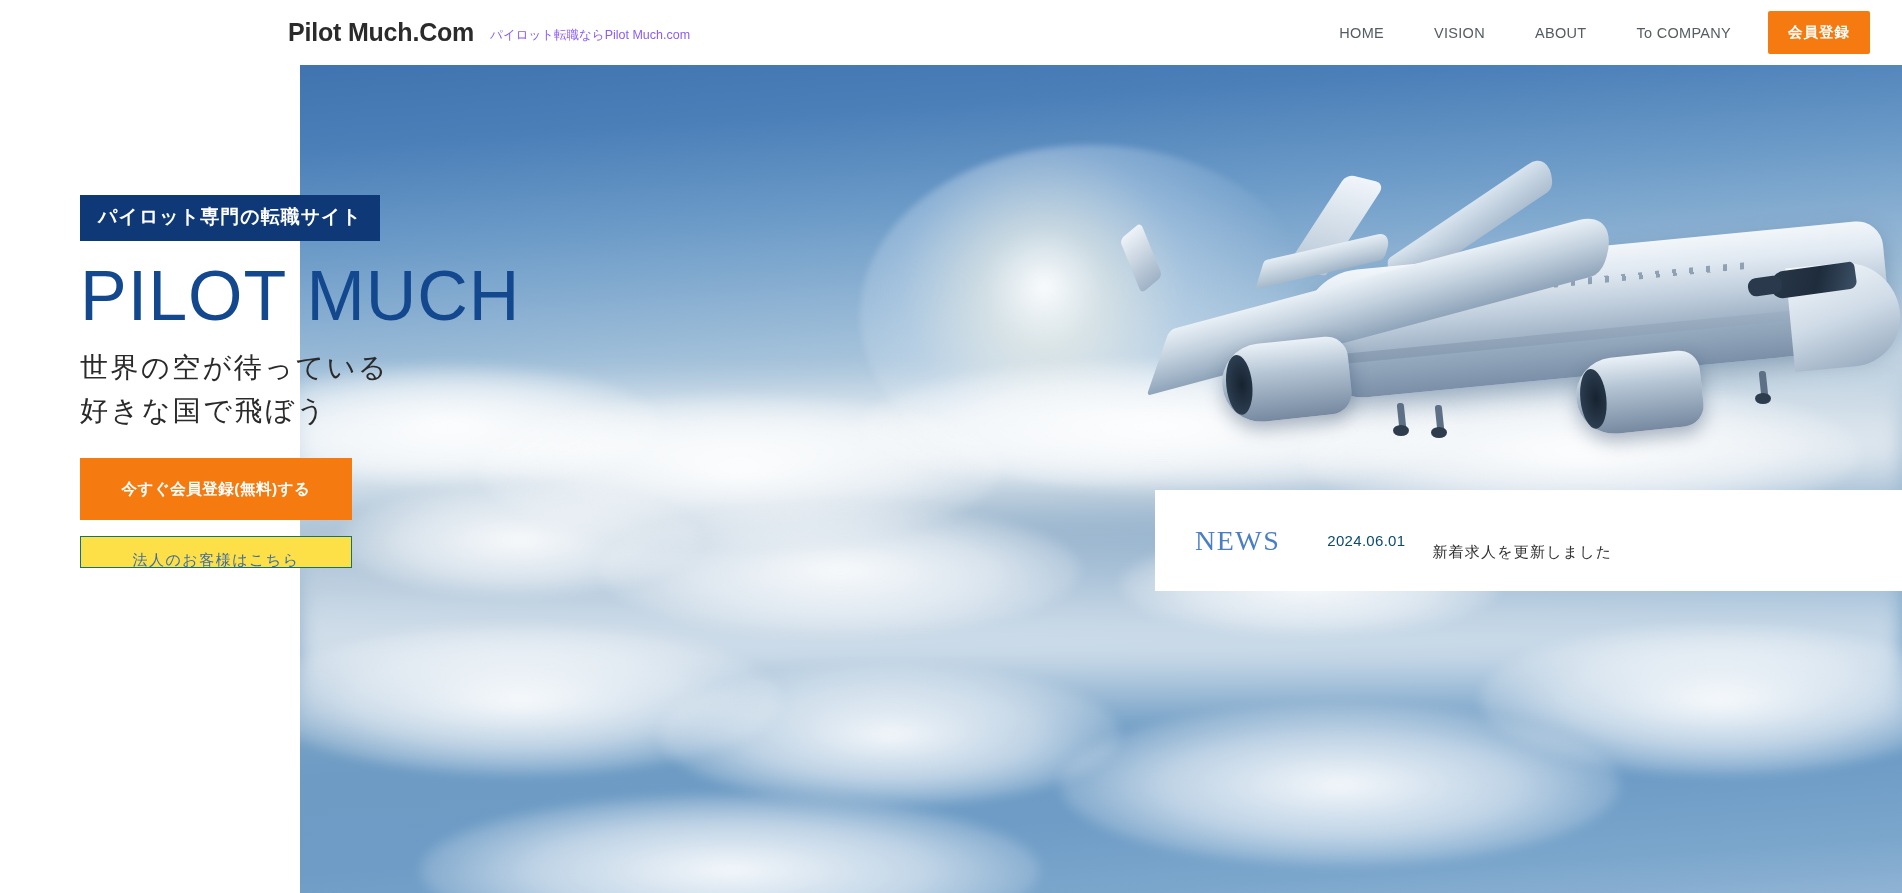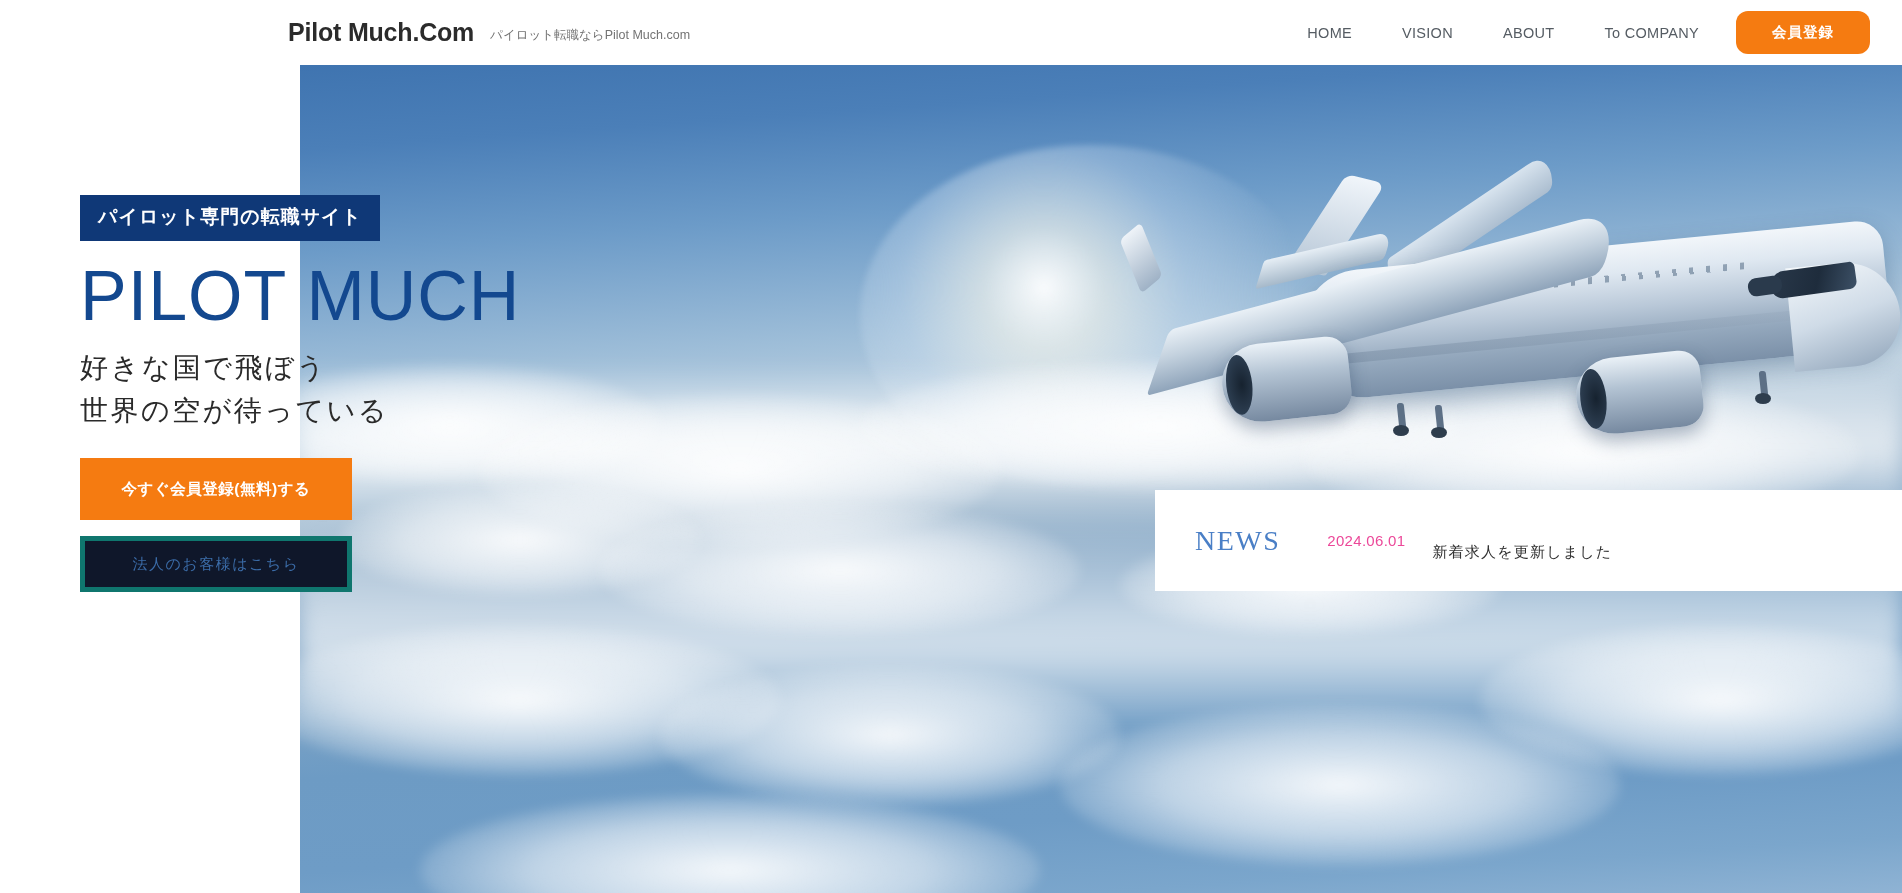--- a/index.html
+++ b/index.html
@@ -22,40 +22,40 @@
   }
   .brand-wrap {
     position:absolute; left:288px; top:0; height:65px;
     display:flex; align-items:center; gap:16px;
   }
   .brand {
     font-size:25px; font-weight:700; color:#2b2b2b;
     letter-spacing:-0.2px; white-space:nowrap;
   }
   .brand-tag {
-    font-size:12.5px; color:#737373; white-space:nowrap;
+    font-size:12.5px; color:#8b5cf6; white-space:nowrap;
     padding-top:5px;
   }
   .nav {
     position:absolute; right:0; top:0; height:65px;
     display:flex; align-items:center;
   }
   .nav-links { display:flex; align-items:center; gap:12px; }
   .nav-link {
     font-size:14.5px; color:#555c63; text-decoration:none;
     padding:0 19px; white-space:nowrap; letter-spacing:0.3px;
     cursor:pointer;
   }
   .signup-btn {
     margin-left:18px; margin-right:32px;
     background:#f57b11;
     color:#ffffff;
     font-size:14.5px; font-weight:700;
-    padding:12px 36px;
-    border:none; border-radius:12px;
+    padding:12px 20px;
+    border:none; border-radius:2px;
     cursor:pointer; white-space:nowrap;
     letter-spacing:1px;
   }
 
   
   .hero {
     position:absolute; left:0; top:65px;
     width:1902px; height:828px;
     overflow:hidden;
   }
@@ -238,23 +238,23 @@
     width:272px; height:62px;
     background:#f57b11; color:#ffffff;
     font-size:15.5px; font-weight:700;
     border:none; cursor:pointer;
     letter-spacing:0.5px;
     text-align:center; line-height:46px;
   }
   .btn-outline {
     display:block;
     margin-top:16px;
-    width:272px; height:56px;
-    background:#0f172a;
-    border:5px solid #0f766e;
+    width:272px; height:32px;
+    background:#fde047;
+    border:1px solid #0f766e;
     color:#3b6ca8;
     font-size:15px; font-weight:400;
     cursor:pointer; letter-spacing:1.5px;
     text-align:center; line-height:46px;
     font-family:"Liberation Serif", serif;
   }
 
   
   .news {
     position:absolute; left:1155px; top:425px;
@@ -263,21 +263,21 @@
     z-index:25;
     display:flex; align-items:center;
   }
   .news-label {
     font-family:"Liberation Serif", serif;
     font-size:28px; color:#4a7fc6;
     letter-spacing:1.5px;
     margin-left:40px; white-space:nowrap;
   }
   .news-date {
-    font-size:15px; color:#ec4899;
+    font-size:15px; color:#0c4a6e;
     margin-left:47px; white-space:nowrap;
     letter-spacing:0.3px;
   }
   .news-text {
     font-size:15px; color:#2f2f2f;
     margin-left:27px; white-space:nowrap;
     letter-spacing:1.2px;
     margin-top:24px;
   }
 </style>
@@ -352,22 +352,22 @@
         <div class="gear-wheel" style="left:755px; top:238px;"></div>
       </div>
     </div>
 
     <div class="left-panel"></div>
 
     <div class="hero-content">
       <div class="hero-badge">パイロット専門の転職サイト</div>
       <div class="hero-title">PILOT MUCH</div>
       <div class="hero-sub">
+        <div>世界の空が待っている</div>
         <div>好きな国で飛ぼう</div>
-        <div>世界の空が待っている</div>
       </div>
       <div class="hero-buttons">
         <button class="btn-primary">今すぐ会員登録(無料)する</button>
         <button class="btn-outline">法人のお客様はこちら</button>
       </div>
     </div>
 
     <div class="news">
       <div class="news-label">NEWS</div>
       <div class="news-date">2024.06.01</div>

